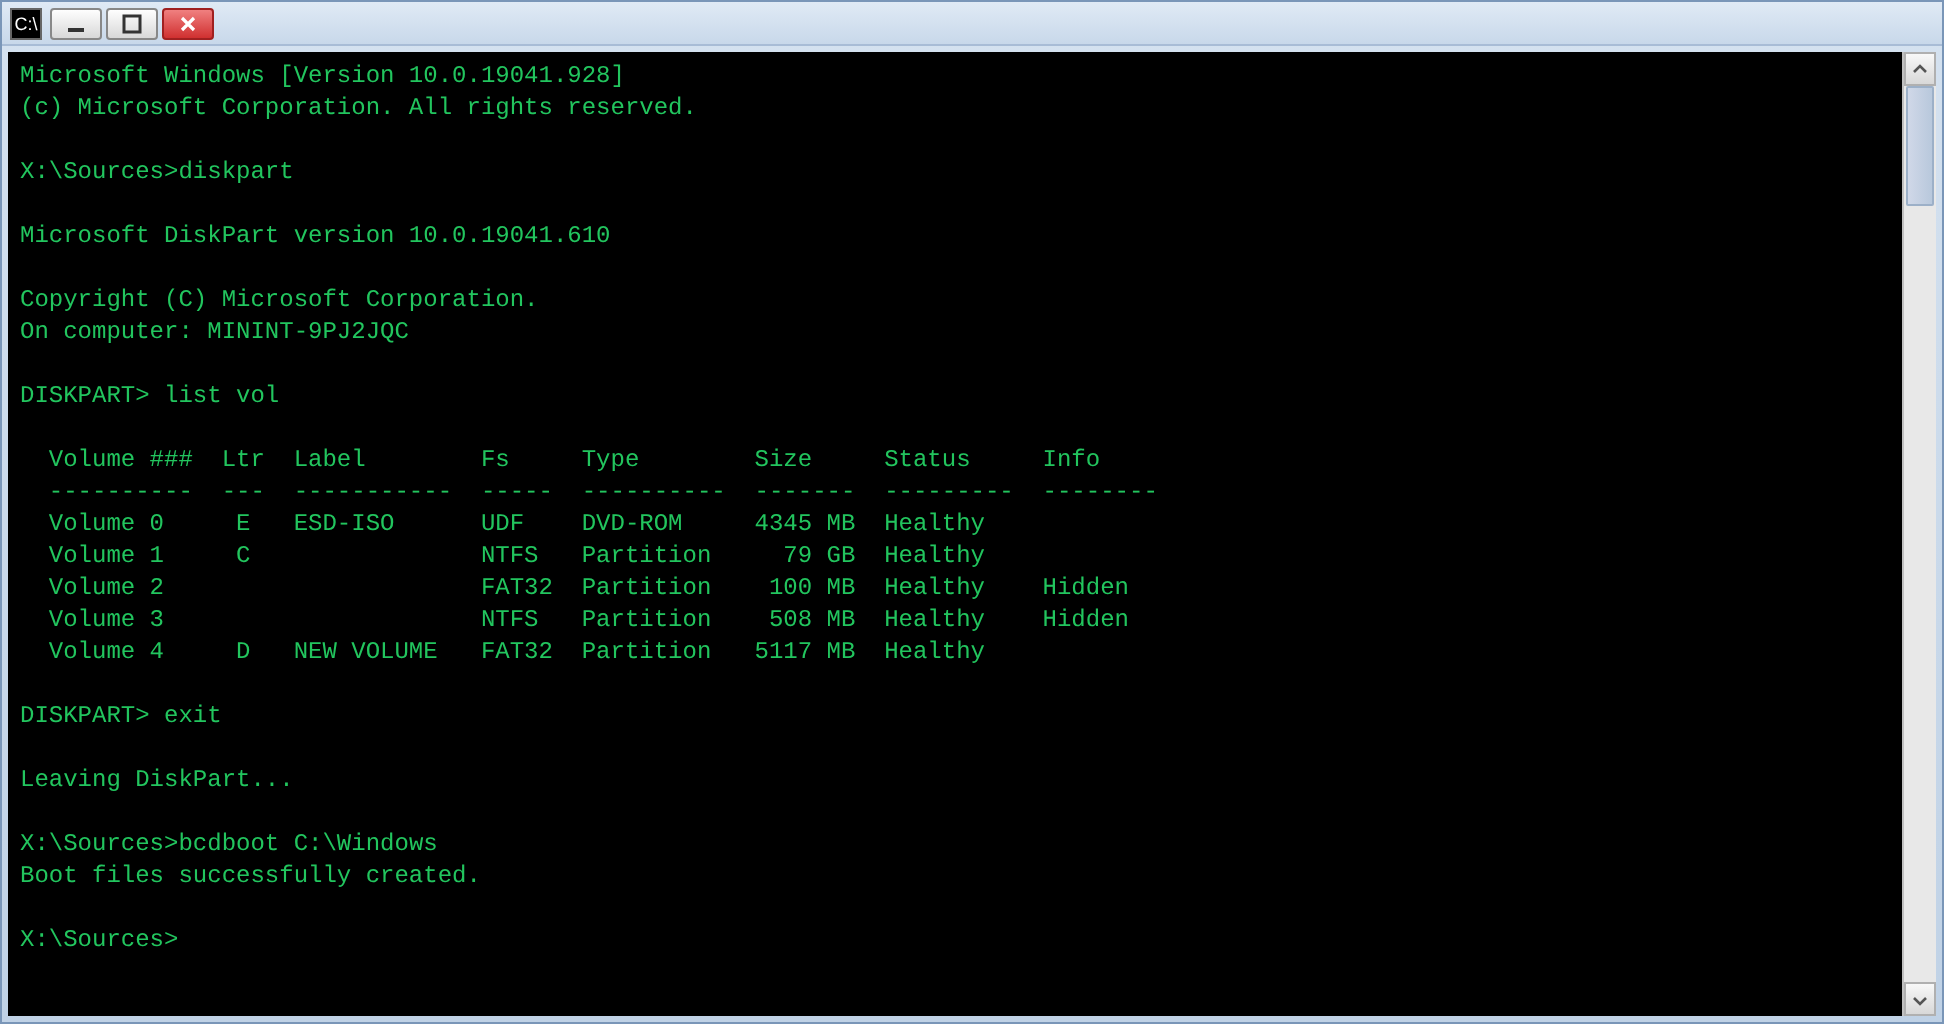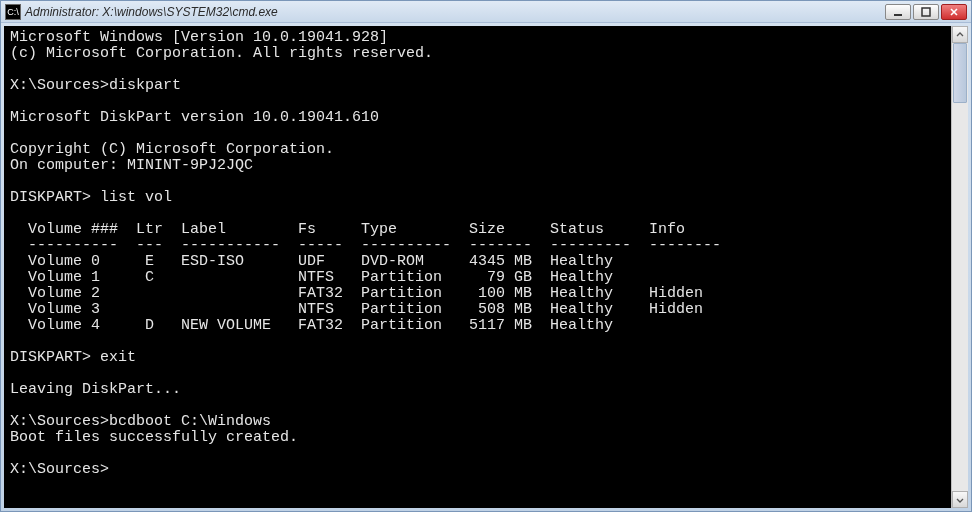--- a/index.html
+++ b/index.html
@@ -69,22 +69,22 @@
     }
     .win-btn svg { display: block; }
     .content-area {
       flex: 1;
       display: flex;
       padding: 3px;
     }
     .terminal {
       flex: 1;
       background: #000;
-      color: #e5e5e5;
-      font-size: 15px;
+      color: #22c55e;
+      font-size: 12px;
       line-height: 16px;
       padding: 4px 6px;
       white-space: pre;
       overflow: hidden;
     }
     .scrollbar {
       width: 17px;
       background: #e8e8e8;
       border-left: 1px solid #c0c0c0;
       display: flex;
@@ -116,21 +116,20 @@
       border: 1px solid #9cb0c8;
       border-radius: 1px;
     }
   </style>
 </head>
 <body>
 
 <div class="window">
   <div class="titlebar">
     <div class="titlebar-icon">C:\</div>
-    <div class="titlebar-text">Administrator: X:\windows\SYSTEM32\cmd.exe</div>
     <div class="window-controls">
       <div class="win-btn">
         <svg width="10" height="10" viewBox="0 0 10 10">
             <rect x="1" y="7" width="8" height="2" fill="#333"></rect>
           </svg>
       </div>
       <div class="win-btn">
         <svg width="10" height="10" viewBox="0 0 10 10">
             <rect x="1" y="1" width="8" height="8" fill="none" stroke="#333" stroke-width="1.5"></rect>
           </svg>

